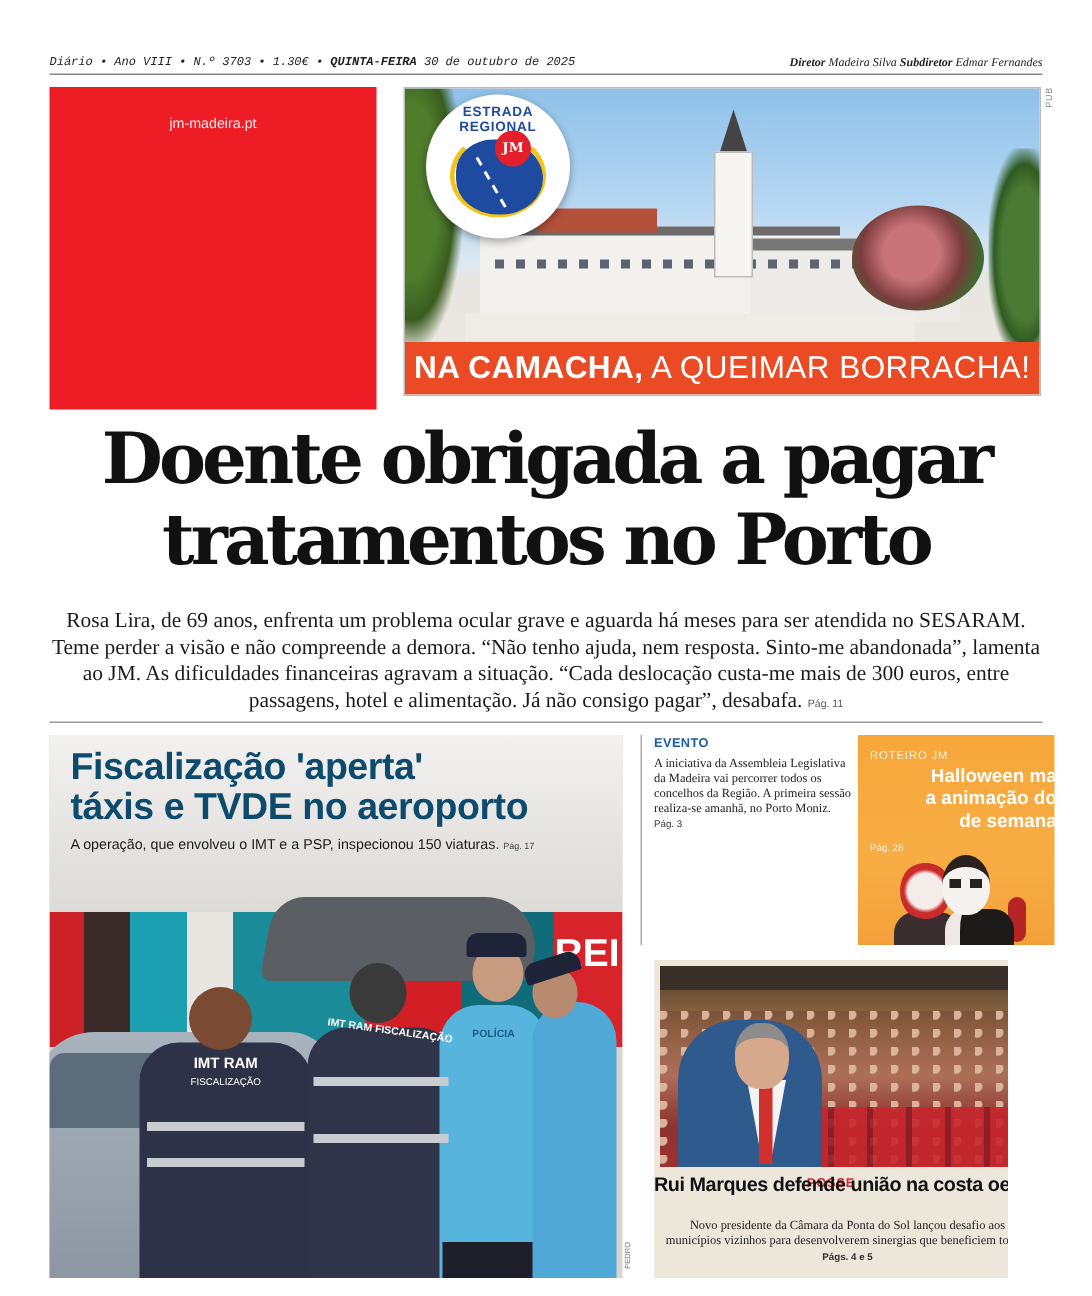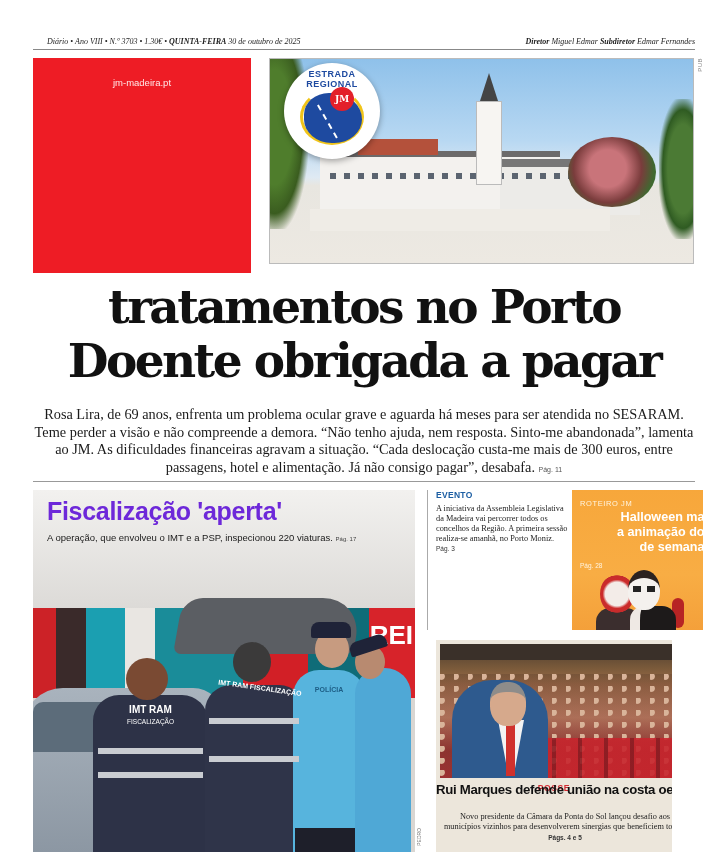--- a/index.html
+++ b/index.html
@@ -1,21 +1,21 @@
 <!DOCTYPE html>
 <html><head>
 <meta charset="utf-8">
 <style>
   * { box-sizing: border-box; margin: 0; padding: 0; }
   html, body { width: 728px; height: 864px; background: #ffffff; overflow: hidden; }
   body { position: relative; font-family: "Liberation Sans", sans-serif; color: #111; }
 
   
   .topbar { position: absolute; left: 33px; top: 0; width: 662px; height: 50px; border-bottom: 1px solid #888; }
-  .issue-line { position: absolute; left: 14px; top: 37px; font-family: Liberation Serif, serif; font-style: italic; font-size: 8px; color: #222; white-space: nowrap; }
+  .issue-line { position: absolute; left: 0; top: 37px; font-family: Liberation Mono, monospace; font-style: italic; font-size: 8px; color: #222; white-space: nowrap; }
   .issue-line b { font-style: italic; font-weight: bold; }
   .award { position: absolute; left: 268px; top: 8px; width: 200px; height: 40px; }
   .award .eu { position: absolute; left: 46px; top: 0; font-family: "Liberation Serif", serif; font-size: 12px; color: #c8262c; }
   .award .np { position: absolute; left: 0; top: 9px; font-family: "DejaVu Serif", serif; font-weight: bold; font-size: 17px; color: #1c3f78; letter-spacing: -0.5px; }
   .award .aw { position: absolute; left: 36px; top: 27px; font-family: "Liberation Serif", serif; font-size: 11px; color: #c8262c; }
   .award .jl { position: absolute; left: 79px; top: 31px; font-size: 6px; color: #666; letter-spacing: 0.2px; white-space: nowrap; }
   .direction { position: absolute; right: 0; top: 37px; font-family: "Liberation Serif", serif; font-style: italic; font-size: 8px; color: #222; white-space: nowrap; }
   .direction b { font-weight: bold; }
 
   
@@ -86,21 +86,21 @@
   .feature .s1 { left: 65px; top: 258px; width: 105px; }
   .feature .s2 { left: 65px; top: 282px; width: 105px; }
   .feature .s3 { left: 176px; top: 228px; width: 90px; }
   .feature .s4 { left: 176px; top: 266px; width: 90px; }
   .feature .vest { position: absolute; color: #fff; font-weight: bold; white-space: nowrap; text-align: center; }
   .feature .v1 { left: 70px; top: 214px; width: 95px; font-size: 10px; }
   .feature .v1s { left: 70px; top: 228px; width: 95px; font-size: 6.5px; font-weight: normal; }
   .feature .v2 { left: 185px; top: 194px; width: 80px; font-size: 7px; transform: rotate(8deg); }
   .feature .v3 { left: 264px; top: 196px; width: 64px; font-size: 7px; color: #1d5d85; }
   .feature .title-wrap { position: absolute; left: 0; top: 0; width: 100%; padding: 8px 12px 0 14px; }
-  .feature .title { font-size: 25px; line-height: 26.5px; font-weight: bold; color: #6d28d9; letter-spacing: -0.3px; }
+  .feature .title { font-size: 25px; line-height: 26.5px; font-weight: bold; color: #0c4a6e; letter-spacing: -0.3px; }
   .feature .sub { margin-top: 7px; font-size: 9.5px; color: #1a1a1a; }
   .feature .sub .pg { font-size: 6px; color: #444; }
   .photo-credit { position: absolute; left: 416px; top: 828px; font-size: 5px; color: #777; writing-mode: vertical-rl; transform: rotate(180deg); }
 
   
   .vrule { position: absolute; left: 427px; top: 490px; width: 1px; height: 140px; background: #aaa; }
 
   
   .evento { position: absolute; left: 436px; top: 490px; width: 132px; }
   .kicker { font-size: 8.5px; font-weight: bold; color: #1c5ea3; letter-spacing: 0.3px; }
@@ -142,21 +142,21 @@
   .posse .body .pg { font-family: "Liberation Sans", sans-serif; font-size: 6.5px; font-weight: bold; color: #333; }
 </style>
 </head>
 <body>
 
 <div class="topbar">
   <div class="issue-line">
     <span>Diário • Ano VIII • N.º 3703 • 1.30€ • </span><b>QUINTA-FEIRA</b><span> 30 de outubro de 2025</span>
   </div>
   <div class="direction">
-    <b>Diretor</b><span> Miguel Edmar  </span><b>Subdiretor</b><span> Edmar Fernandes</span>
+    <b>Diretor</b><span> Madeira Silva  </span><b>Subdiretor</b><span> Edmar Fernandes</span>
   </div>
 </div>
 
 <div class="logo">
   <div class="url">jm-madeira.pt</div>
 </div>
 
 <div class="promo">
   <div class="building">
     <div class="b-spire"></div>
@@ -169,26 +169,27 @@
   <div class="plaza"></div>
   <div class="tree-pink"></div>
   <div class="tree-l"></div>
   <div class="tree-r"></div>
   <div class="badge">
     <div class="arc">ESTRADA REGIONAL</div>
     <div class="ring"></div>
     <div class="road"></div>
     <div class="jm">JM</div>
   </div>
+  <div class="banner"><b>NA CAMACHA,</b><span> A QUEIMAR BORRACHA!</span></div>
 </div>
 <div class="pub">PUB</div>
 
 <h1 class="headline">
+  <div>Doente obrigada a pagar</div>
   <div>tratamentos no Porto</div>
-  <div>Doente obrigada a pagar</div>
 </h1>
 <p class="lede"><span>Rosa Lira, de 69 anos, enfrenta um problema ocular grave e aguarda há meses para ser atendida no SESARAM. Teme perder a visão e não compreende a demora. “Não tenho ajuda, nem resposta. Sinto-me abandonada”, lamenta ao JM. As dificuldades financeiras agravam a situação. “Cada deslocação custa-me mais de 300 euros, entre passagens, hotel e alimentação. Já não consigo pagar”, desabafa. </span><span class="pg">Pág. 11</span></p>
 <div class="rule"></div>
 
 <div class="feature">
   <div class="ceiling"></div>
   <div class="glass"></div>
   <div class="rei">REI</div>
   <div class="car"></div>
   <div class="car-window"></div>
@@ -208,22 +209,23 @@
   <div class="stripe s2"></div>
   <div class="stripe s3"></div>
   <div class="stripe s4"></div>
   <div class="vest v1">IMT RAM</div>
   <div class="vest v1s">FISCALIZAÇÃO</div>
   <div class="vest v2">IMT RAM FISCALIZAÇÃO</div>
   <div class="vest v3">POLÍCIA</div>
   <div class="title-wrap">
     <h2 class="title">
       <div>Fiscalização 'aperta'</div>
+      <div>táxis e TVDE no aeroporto</div>
     </h2>
-    <p class="sub"><span>A operação, que envolveu o IMT e a PSP, inspecionou 220 viaturas. </span><span class="pg">Pág. 17</span></p>
+    <p class="sub"><span>A operação, que envolveu o IMT e a PSP, inspecionou 150 viaturas. </span><span class="pg">Pág. 17</span></p>
   </div>
 </div>
 <div class="photo-credit">PEDRO</div>
 
 <div class="vrule"></div>
 
 <div class="evento">
   <div class="kicker">EVENTO</div>
   <p class="body"><span>A iniciativa da Assembleia Legislativa da Madeira vai percorrer todos os concelhos da Região. A primeira sessão realiza-se amanhã, no Porto Moniz. </span><span class="pg">Pág. 3</span></p>
 </div>

